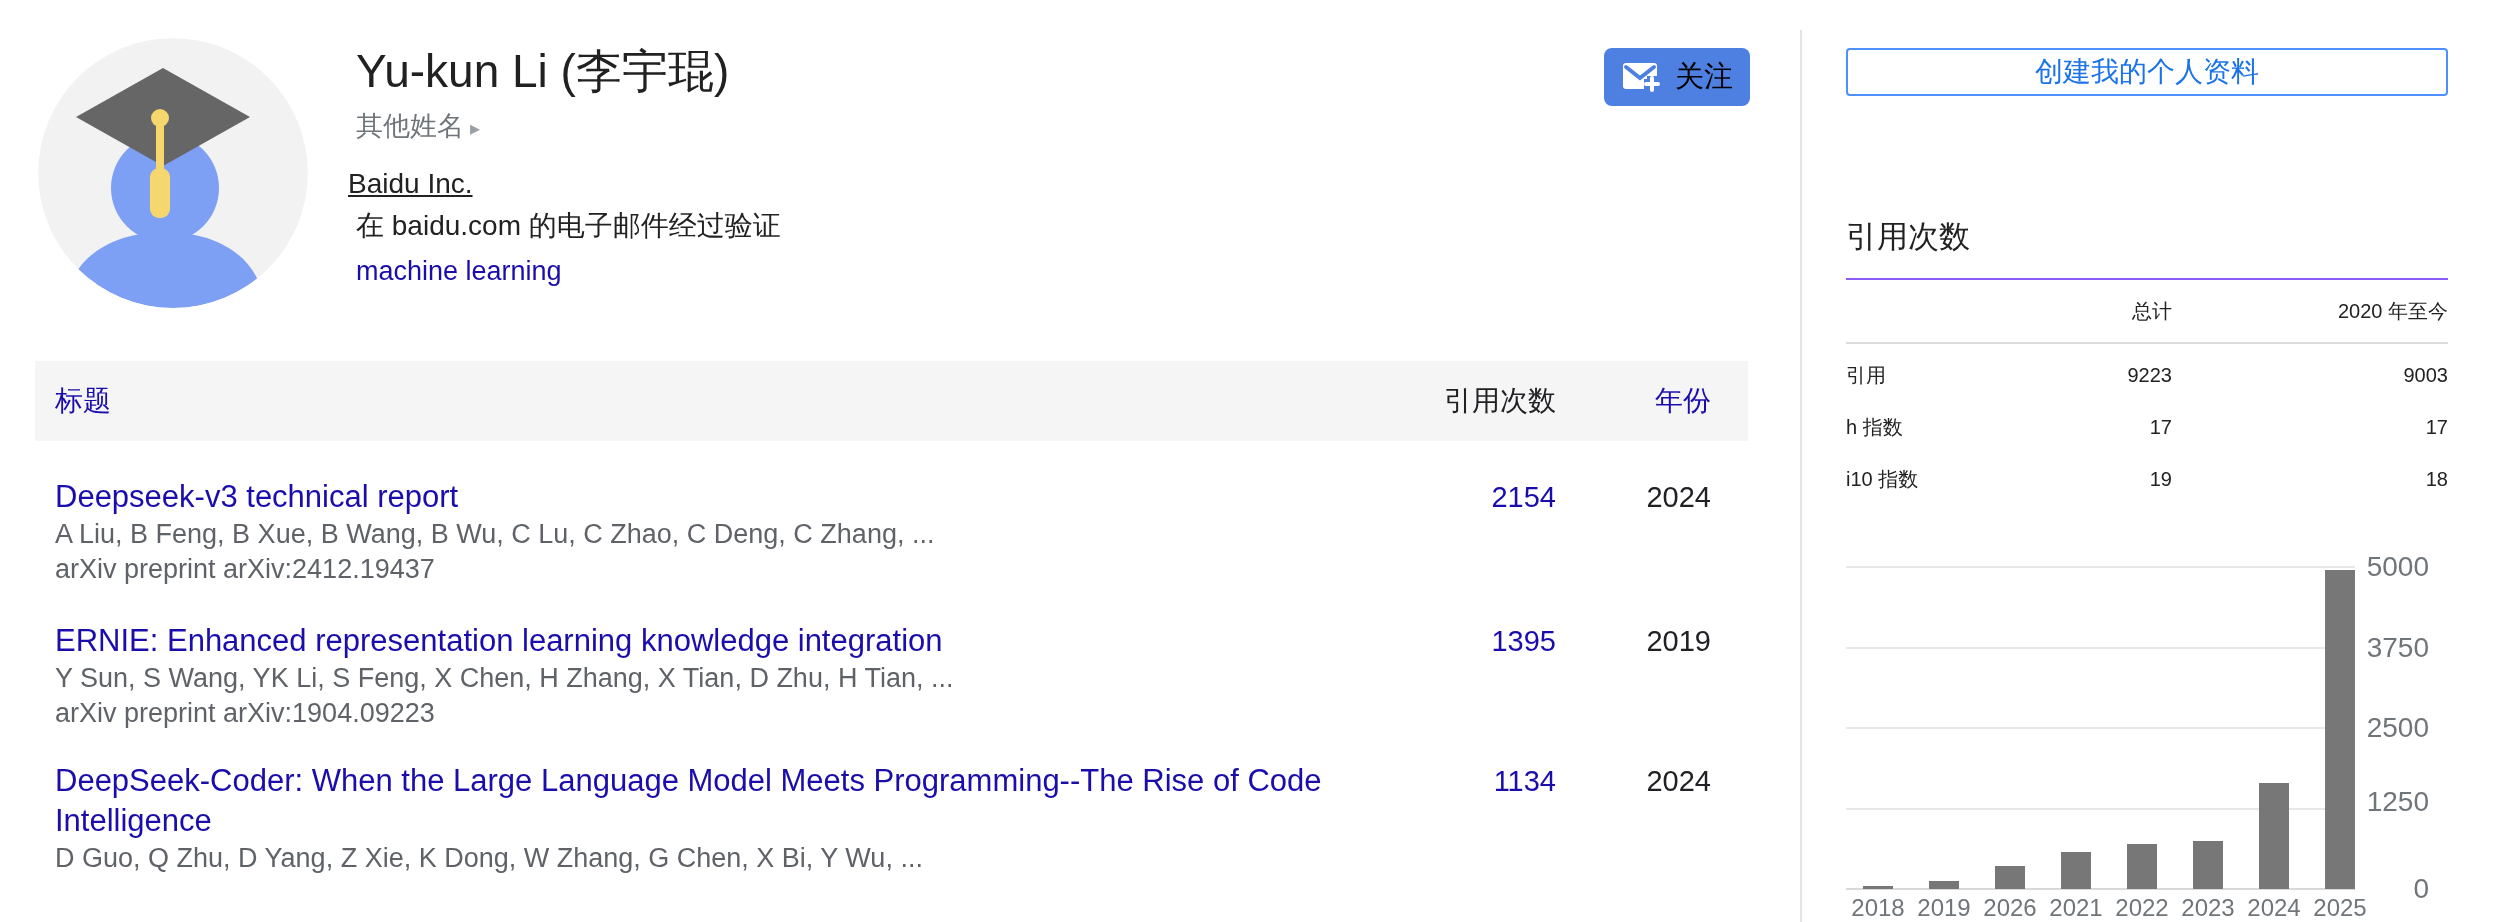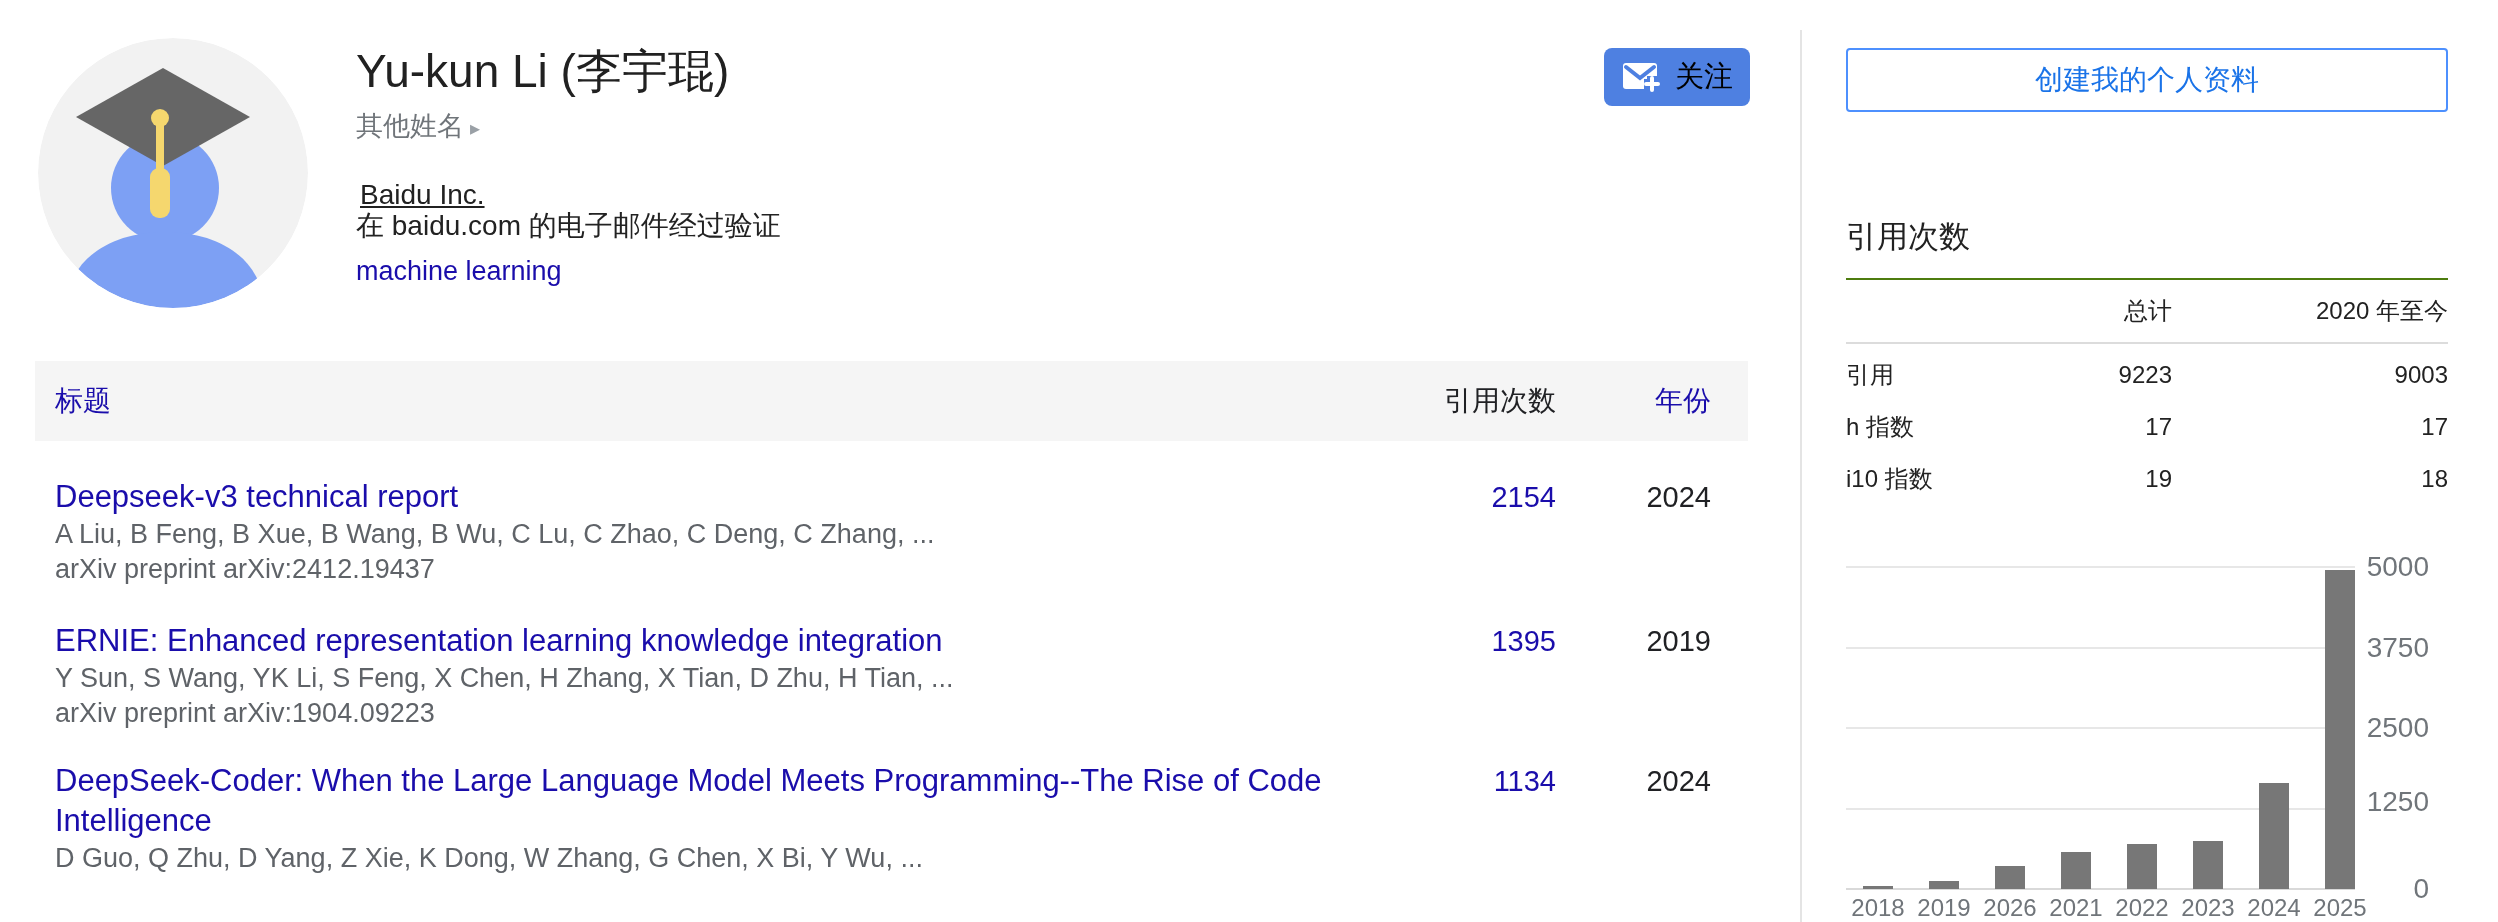--- a/index.html
+++ b/index.html
@@ -5,21 +5,21 @@
   * { margin:0; padding:0; box-sizing:border-box; }
   html,body { width:2498px; height:922px; background:#ffffff;
     font-family:"Liberation Sans","DejaVu Sans",sans-serif; color:#212121; }
   .abs { position:absolute; }
 
   
   #avatar { left:38px; top:38px; width:270px; height:270px; border-radius:50%; overflow:hidden; }
   #name { left:356px; top:42px; font-size:46px; line-height:58px; color:#212121; }
   #other-names { left:356px; top:108px; font-size:27px; color:#70757a; cursor:pointer; }
   #other-names .tri { font-size:20px; color:#9aa0a6; margin-left:6px; }
-  #affiliation { left:360px; top:164px; font-size:28px; line-height:40px;margin-top:11px; }
+  #affiliation { left:348px; top:164px; font-size:28px; line-height:40px; }
   #affiliation a.aff { color:#212121; text-decoration:underline; cursor:pointer; }
   #verified { left:356px; top:206px; font-size:28px; line-height:40px; color:#222; }
   #interests { left:356px; top:256px; font-size:27px; }
   #interests .chip { color:#1a0dab; cursor:pointer; }
 
   #follow-btn { left:1604px; top:48px; width:146px; height:58px; background:#4e80e1;
     border:none; border-radius:8px; display:flex; align-items:center; justify-content:center;
     gap:12px; color:#000000; font-size:29px; cursor:pointer; }
 
   #v-divider { left:1800px; top:30px; width:2px; height:892px; background:#e4e4e4; }
@@ -33,25 +33,25 @@
   .col-year { width:155px; text-align:right; }
   .head-link-blue { color:#1a0dab; cursor:pointer; }
   .head-link-dark { color:#202124; cursor:pointer; }
   .article-row { display:flex; padding:0 37px 0 20px; margin-top:36px; align-items:flex-start; }
   .a-title { font-size:31px; line-height:40px; color:#1a0dab; cursor:pointer; max-width:1330px; }
   .a-authors,.a-venue { font-size:27px; line-height:35px; color:#5f6368; }
   .a-cite { font-size:29px; line-height:40px; color:#1a0dab; cursor:pointer; }
   .a-year { font-size:29px; line-height:40px; color:#202124; }
 
   
-  #create-btn { left:1846px; top:48px; width:602px; height:64px; background:#fff;
+  #create-btn { left:1846px; top:48px; width:602px; height:48px; background:#fff;
     border:2px solid #4d90fe; border-radius:4px; color:#1a73e8; font-size:28px;
     display:flex; align-items:center; justify-content:center; cursor:pointer; }
   #cited-heading { left:1846px; top:216px; font-size:31px; color:#212121; }
-  #stats { left:1846px; top:278px; width:602px; border-top:2px solid #4d7c0f; font-size:24px; }
+  #stats { left:1846px; top:278px; width:602px; border-top:2px solid #8b5cf6; font-size:20px; }
   #stats .hrow { display:flex; height:64px; align-items:center; border-bottom:2px solid #dcdcdc; color:#222; }
   #stats .drow { display:flex; height:42px; align-items:center; margin-top:10px; color:#222; }
   #stats .c1 { width:200px; }
   #stats .c2 { width:126px; text-align:right; }
   #stats .c3 { flex:1; text-align:right; }
 
   
   #chart-plot { left:1846px; top:567px; width:509px; height:322px; }
   .gridline { position:absolute; left:0; width:100%; height:2px; background:#e7e7e7; }
   .gridline.zero { background:#d9d9d9; }

